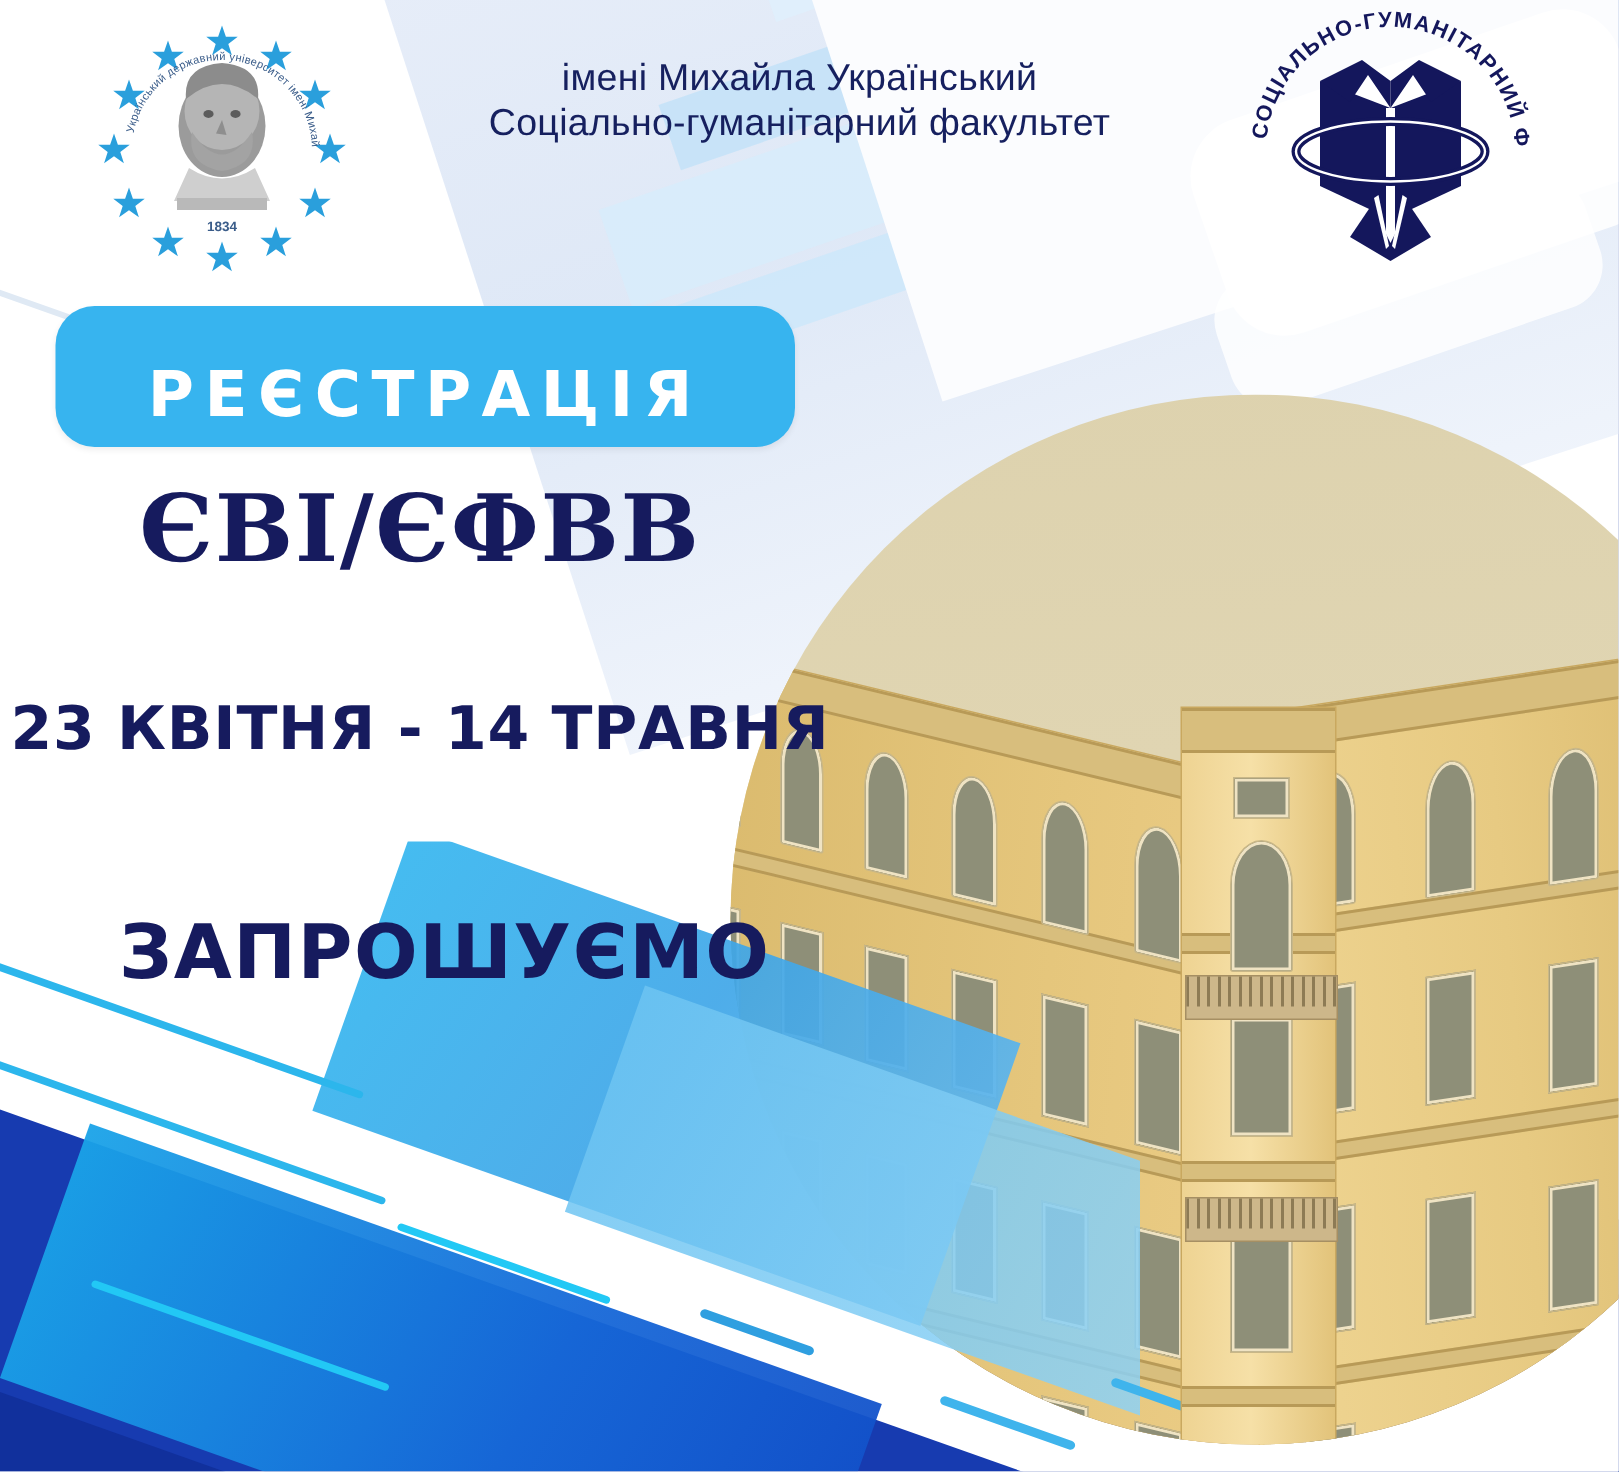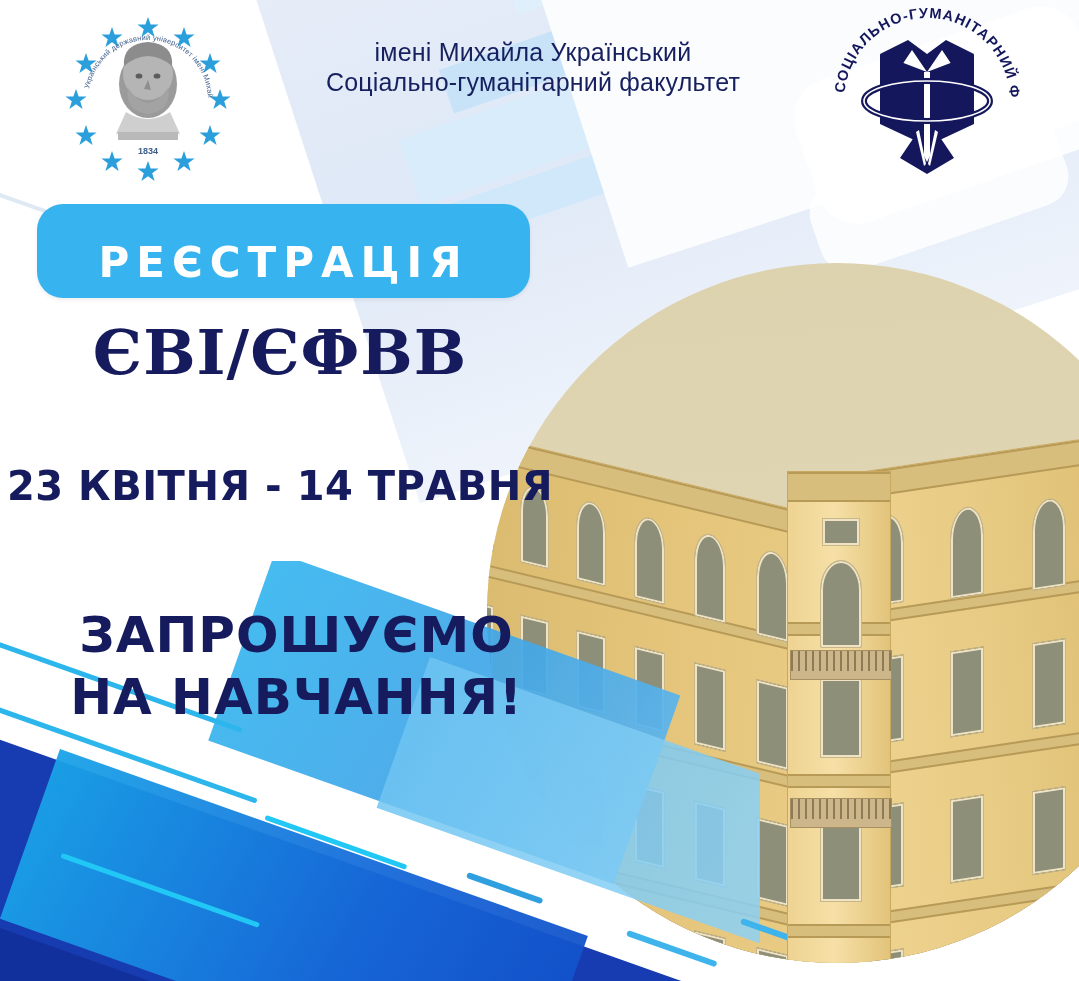--- a/index.html
+++ b/index.html
@@ -461,16 +461,15 @@
 
   <div class="badge">
     <span>РЕЄСТРАЦІЯ</span>
   </div>
 
   <div class="evi">ЄВІ/ЄФВВ</div>
   <div class="dates">23 КВІТНЯ - 14 ТРАВНЯ</div>
 
   <div class="invite">
     <span class="ln">ЗАПРОШУЄМО</span>
-    <span class="ln">НА НАВЧАННЯ!</span>
   </div>
 
 </div>
 
 </body></html>

